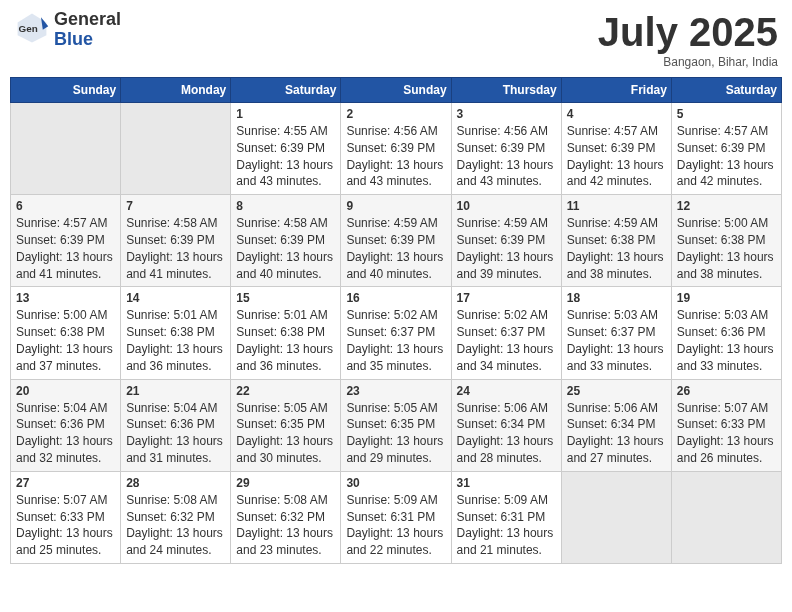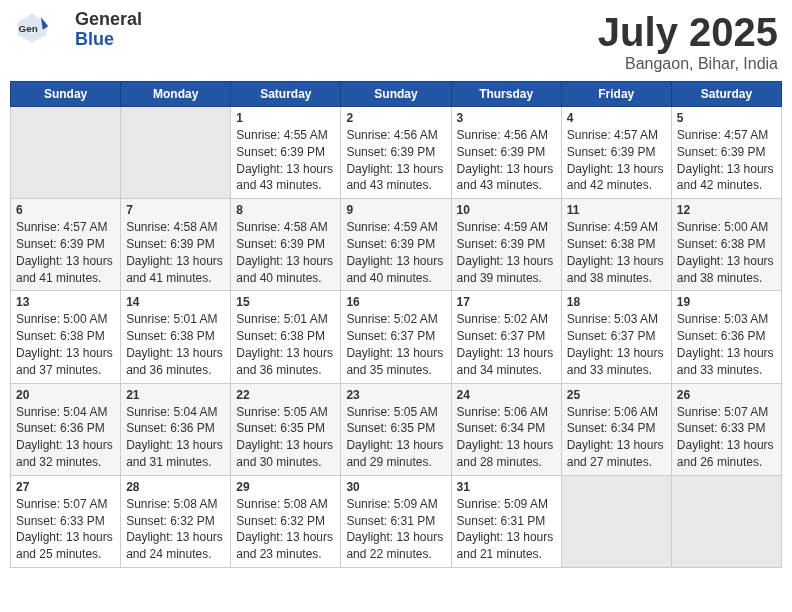--- a/index.html
+++ b/index.html
@@ -20,50 +20,49 @@
     .logo {
       display: flex;
       gap: 4px;
     }
     .logo-text {
       display: flex;
       flex-direction: column;
       font-size: 18px;
       font-weight: bold;
       line-height: 1.1;
-      margin-left: 21px;
     }
     .logo-general { color: #333; }
     .logo-blue { color: #2255a4; }
     .logo-icon {
       width: 36px;
       height: 36px;
     }
     .title-block {
       text-align: right;
     }
     .title-month {
       font-size: 40px;
       font-weight: bold;
       color: #333;
     }
     .title-location {
-      font-size: 16px;
+      font-size: 12px;
       color: #555;
     }
     .calendar {
       width: 100%;
       border-collapse: collapse;
       font-size: 11px;
     }
     .calendar th {
       background-color: #2255a4;
       color: #fff;
       padding: 5px 4px;
-      text-align: center;
+      text-align: right;
       font-size: 12px;
       border: 1px solid #1a4080;
     }
     .calendar td {
       vertical-align: top;
       padding: 4px 5px;
       border: 1px solid #ccc;
       width: 14.28%;
       min-height: 70px;
       background: #fff;

